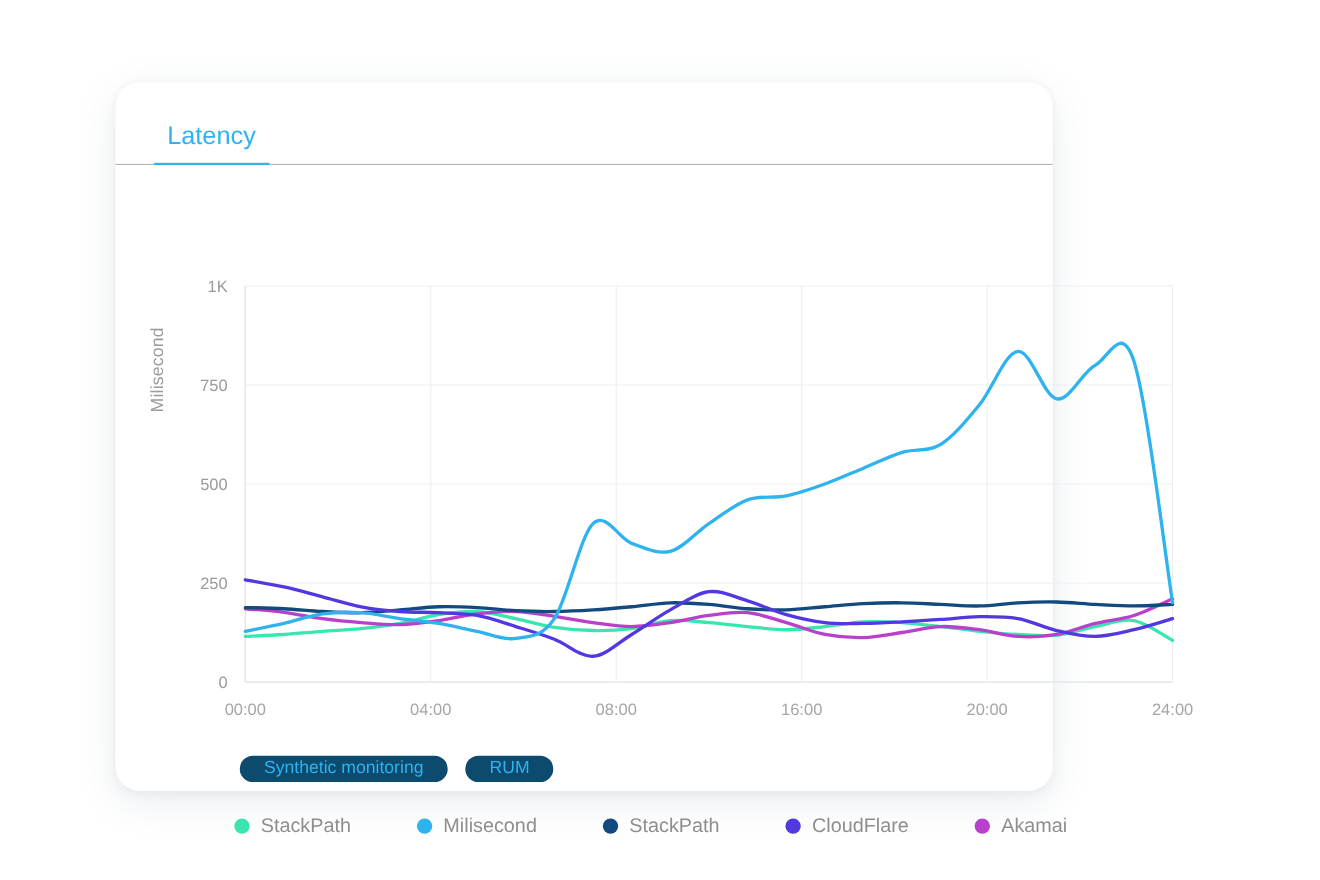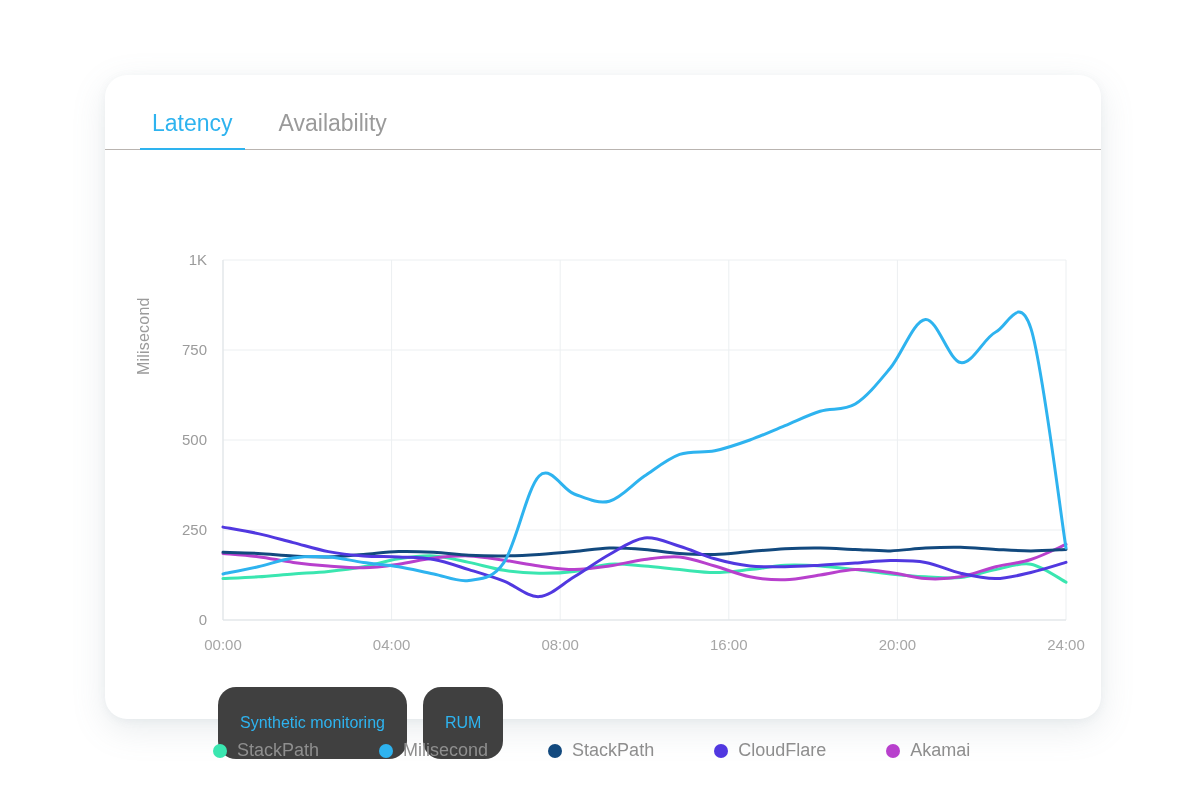--- a/index.html
+++ b/index.html
@@ -11,21 +11,21 @@
     overflow: hidden;
   }
   #root {
     position: relative;
     width: 1200px; height: 800px;
     background: #ffffff;
   }
   .card {
     position: absolute;
     left: 105px; top: 75px;
-    width: 996px; height: 644px;
+    width: 852px; height: 644px;
     background: #ffffff;
     border-radius: 22px;
     box-shadow: 0 10px 34px rgba(120,134,150,0.16), 0 2px 8px rgba(120,134,150,0.08);
   }
   
   .tabs {
     position: absolute;
     left: 0; top: 0;
     width: 100%;
     height: 75px;
@@ -86,25 +86,25 @@
   .axisline { stroke: #dfe3e6; stroke-width: 1; }
   .series { fill: none; stroke-width: 3; stroke-linecap: round; stroke-linejoin: round; }
   
   .pills {
     position: absolute;
     left: 113px; top: 537px;
     display: flex;
     gap: 16px;
   }
   .pill {
-    background: #404040;
+    background: #0c4a6e;
     color: #2eb3ef;
     font-size: 16px;
     border-radius: 18px;
-    padding: 27px 22px;
+    padding: 3px 22px;
     cursor: pointer;
     white-space: nowrap;
   }
   
   .legend {
     position: absolute;
     left: 108px; top: 590px;
     display: flex;
     align-items: center;
     gap: 60px;
@@ -129,23 +129,20 @@
 </style>
 </head>
 <body>
 
 <div id="root">
   <div class="card">
 
     <div class="tabs">
       <div class="tab active">
         <span>Latency</span>
-      </div>
-      <div class="tab">
-        <span>Availability</span>
       </div>
     </div>
 
     <div class="plot-wrap">
       <div class="ylabel">Milisecond</div>
       <svg class="chart" id="chart-svg" width="996" height="500">
           <line x1="118" x2="961" y1="470" y2="470" class="gridline"></line>
           <text x="102" y="475" class="ytick">0</text>
           <line x1="118" x2="961" y1="380" y2="380" class="gridline"></line>
           <text x="102" y="385" class="ytick">250</text>

